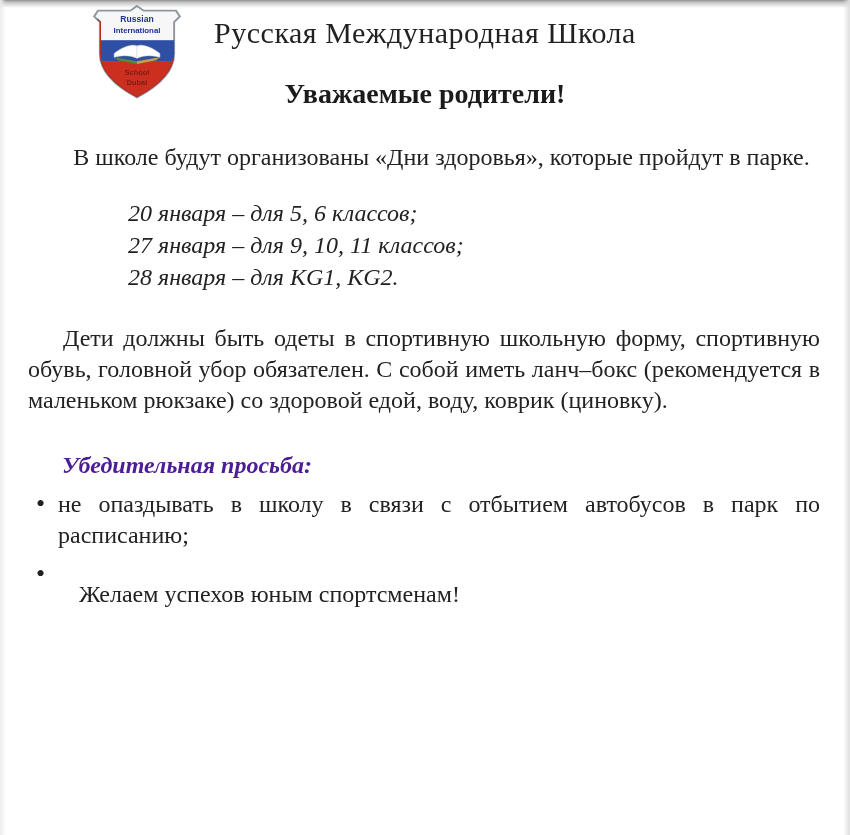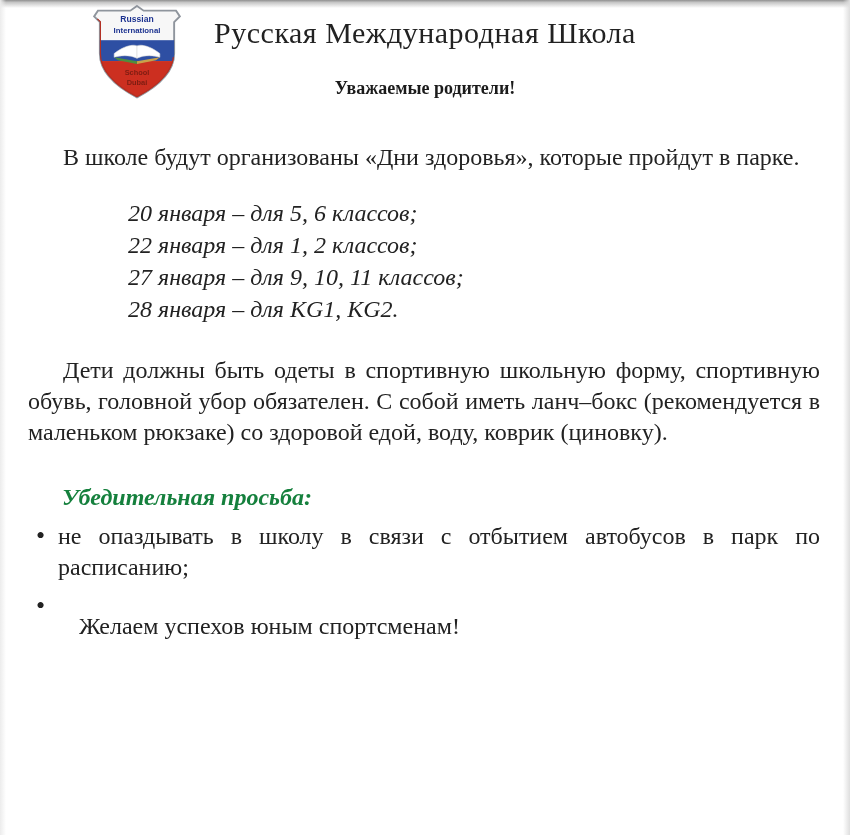--- a/index.html
+++ b/index.html
@@ -18,36 +18,36 @@
     background:linear-gradient(90deg,#ececec,rgba(255,255,255,0));}
 
   .logo{position:absolute;left:88px;top:4px;width:98px;height:100px;}
 
   .title{
     position:absolute;top:16px;left:0;width:100%;
     text-align:center;font-size:30px;letter-spacing:.5px;color:#222;
   }
   .subtitle{
     position:absolute;top:78px;left:0;width:100%;
-    text-align:center;font-size:18px;font-weight:bold;color:#1b1b1b;
+    text-align:center;font-size:28px;font-weight:bold;color:#1b1b1b;
   }
 
   .content{
     position:absolute;left:28px;top:142px;width:792px;
     font-size:24px;line-height:31px;color:#222;
   }
-  .intro{margin:0;text-indent:35px;white-space:nowrap;}
+  .intro{margin:0;text-indent:35px;white-space:nowrap;text-align:center;}
 
   .schedule{margin:24px 0 0 100px;padding:0;list-style:none;line-height:32px;font-style:italic;}
   .schedule li{margin:0;padding:0;}
 
   .dress{margin:30px 0 0 0;text-align:justify;text-indent:35px;}
 
   .request-heading{
-    margin:34px 0 0 34px;font-style:italic;font-weight:bold;color:#15803d;
+    margin:34px 0 0 34px;font-style:italic;font-weight:bold;color:#4c1d95;
   }
   .requests{margin:8px 0 0 0;padding:0;list-style:none;}
   .requests li{
     position:relative;margin:8px 0 0 0;padding-left:30px;text-align:justify;
   }
   .requests .bullet{
     position:absolute;left:8px;top:-1px;font-size:26px;text-align:left;
   }
   .closing{margin:28px 0 0 51px;}
   .signature{margin:22px 0 0 0;text-align:right;}
@@ -88,21 +88,20 @@
 </svg>
 
 <div class="title">Русская Международная Школа</div>
 <div class="subtitle">Уважаемые родители!</div>
 
 <div class="content">
   <p class="intro">В школе будут организованы «Дни здоровья», которые пройдут в парке.</p>
 
   <ul class="schedule">
     <li>20 января – для 5, 6 классов;</li>
-    <li>22 января – для 1, 2 классов;</li>
     <li>27 января – для 9, 10, 11 классов;</li>
     <li>28 января – для KG1, KG2.</li>
   </ul>
 
   <p class="dress">Дети должны быть одеты в спортивную школьную форму, спортивную обувь, головной убор обязателен. С собой иметь ланч–бокс (рекомендуется в маленьком рюкзаке) со здоровой едой, воду, коврик (циновку).</p>
 
   <p class="request-heading">Убедительная просьба:</p>
 
   <ul class="requests">
     <li>

